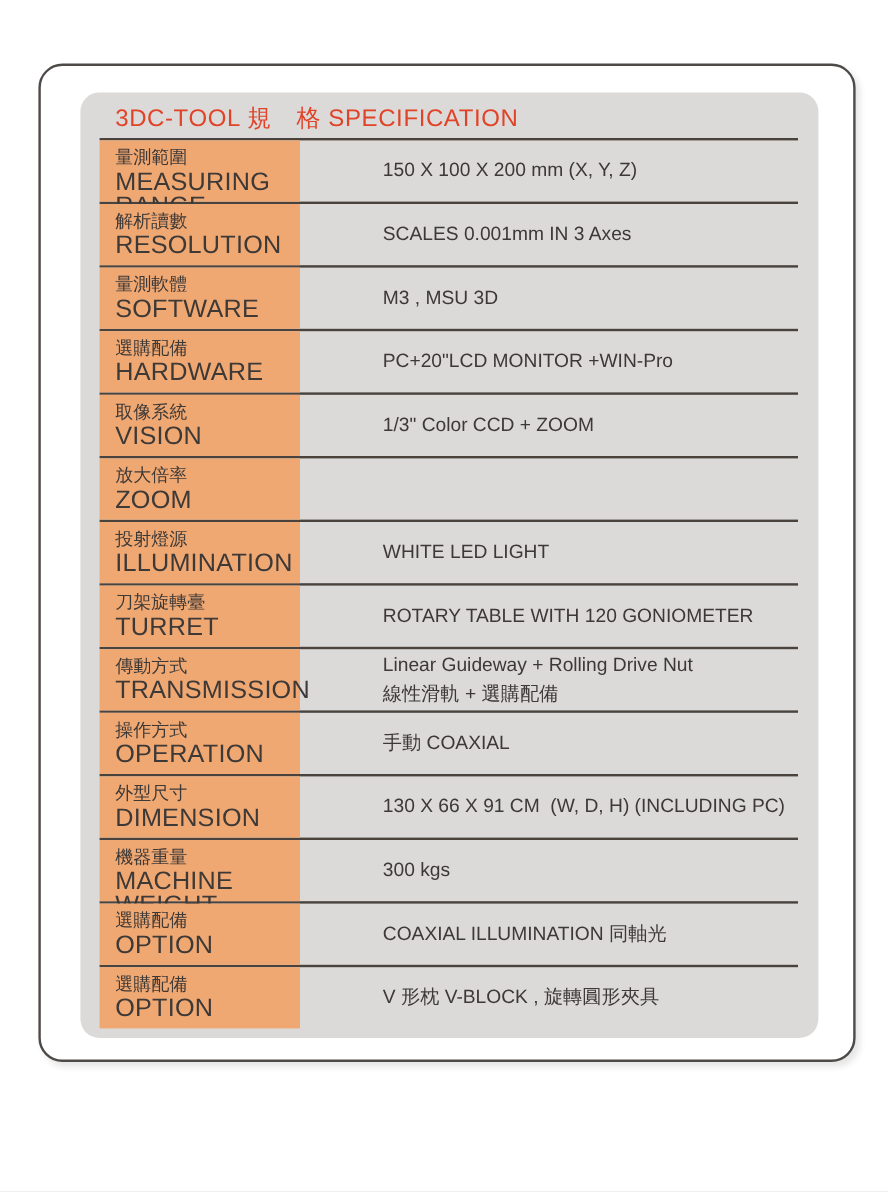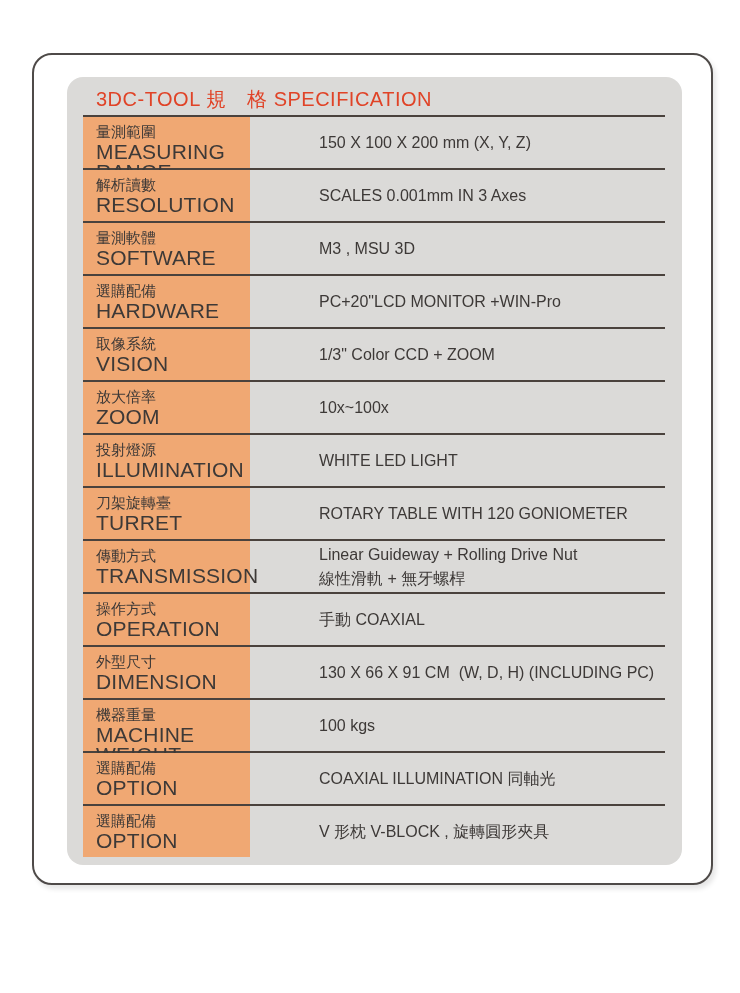--- a/index.html
+++ b/index.html
@@ -105,23 +105,20 @@
     <div class="value-cell">
             <div class="value-line">1/3" Color CCD + ZOOM</div>
           </div>
   </div>
 
   <div class="row">
     <div class="label-cell">
       <div class="label-zh">放大倍率</div>
       <div class="label-en">ZOOM</div>
     </div>
-    <div class="value-cell">
-            <div class="value-line">10x~100x</div>
-          </div>
   </div>
 
   <div class="row">
     <div class="label-cell">
       <div class="label-zh">投射燈源</div>
       <div class="label-en">ILLUMINATION</div>
     </div>
     <div class="value-cell">
             <div class="value-line">WHITE LED LIGHT</div>
           </div>
@@ -137,21 +134,21 @@
           </div>
   </div>
 
   <div class="row">
     <div class="label-cell">
       <div class="label-zh">傳動方式</div>
       <div class="label-en">TRANSMISSION</div>
     </div>
     <div class="value-cell">
             <div class="value-line">Linear Guideway + Rolling Drive Nut</div>
-            <div class="value-line">線性滑軌 + 無牙螺桿</div>
+            <div class="value-line">線性滑軌 + 選購配備</div>
           </div>
   </div>
 
   <div class="row">
     <div class="label-cell">
       <div class="label-zh">操作方式</div>
       <div class="label-en">OPERATION</div>
     </div>
     <div class="value-cell">
             <div class="value-line">手動 COAXIAL</div>
@@ -167,21 +164,21 @@
             <div class="value-line">130 X 66 X 91 CM  (W, D, H) (INCLUDING PC)</div>
           </div>
   </div>
 
   <div class="row">
     <div class="label-cell">
       <div class="label-zh">機器重量</div>
       <div class="label-en">MACHINE WEIGHT</div>
     </div>
     <div class="value-cell">
-            <div class="value-line">100 kgs</div>
+            <div class="value-line">300 kgs</div>
           </div>
   </div>
 
   <div class="row">
     <div class="label-cell">
       <div class="label-zh">選購配備</div>
       <div class="label-en">OPTION</div>
     </div>
     <div class="value-cell">
             <div class="value-line">COAXIAL ILLUMINATION 同軸光</div>

